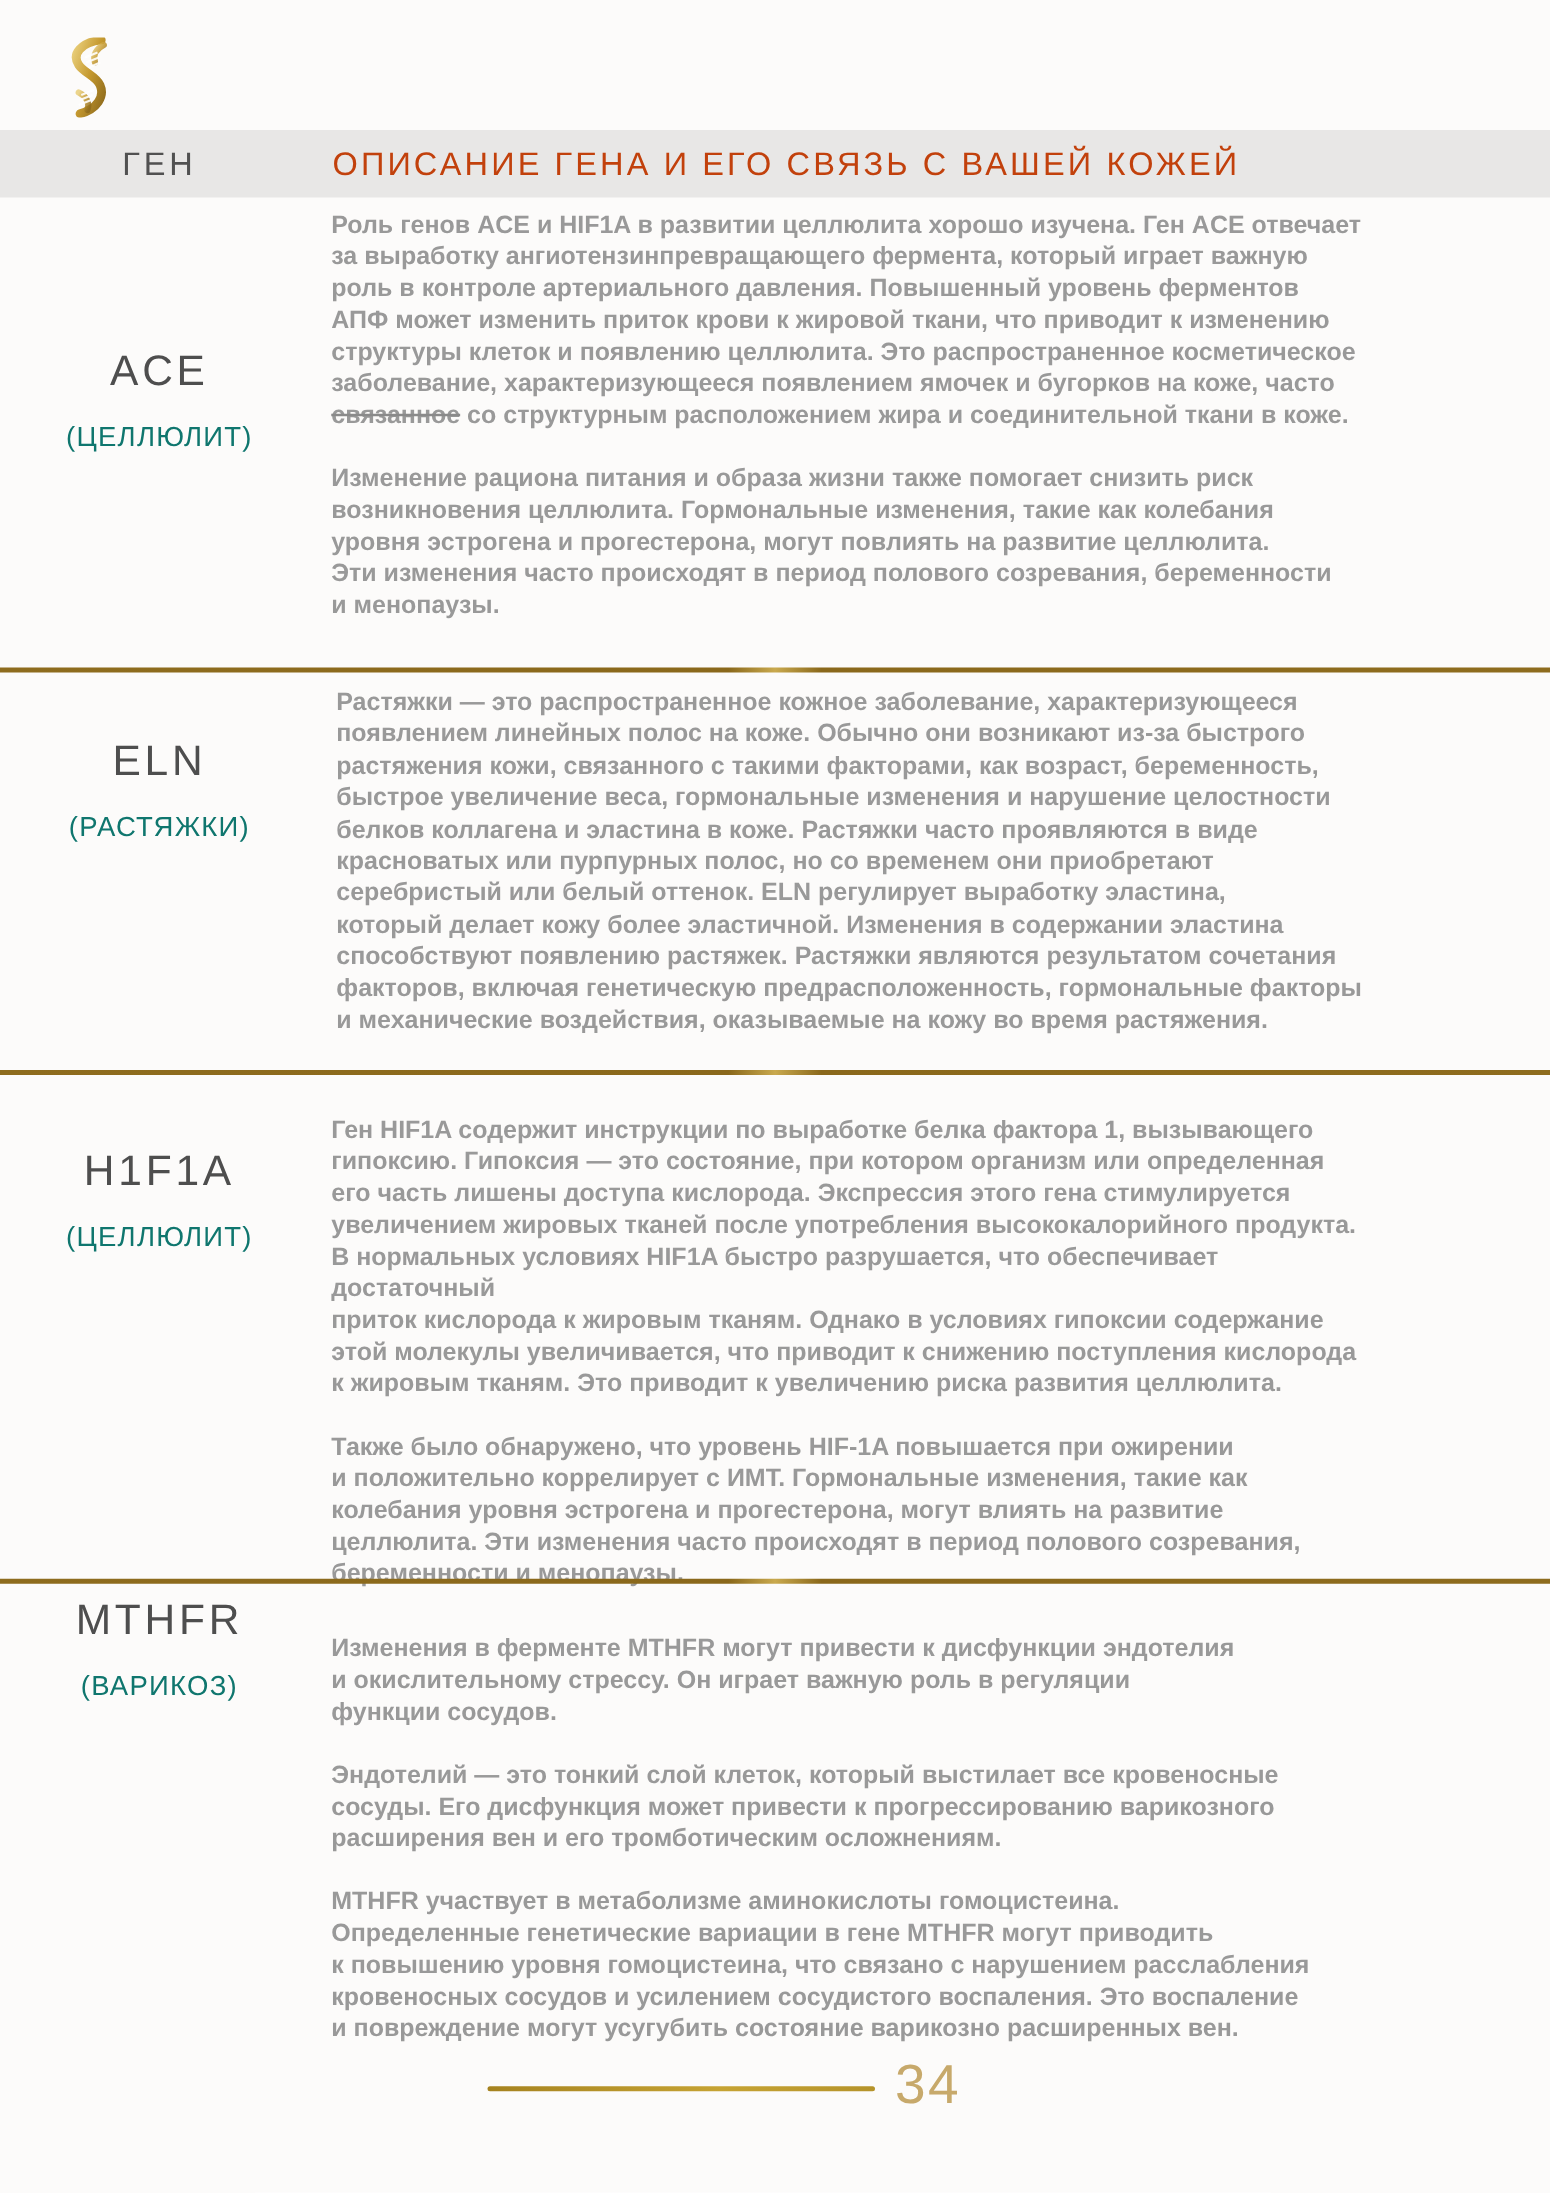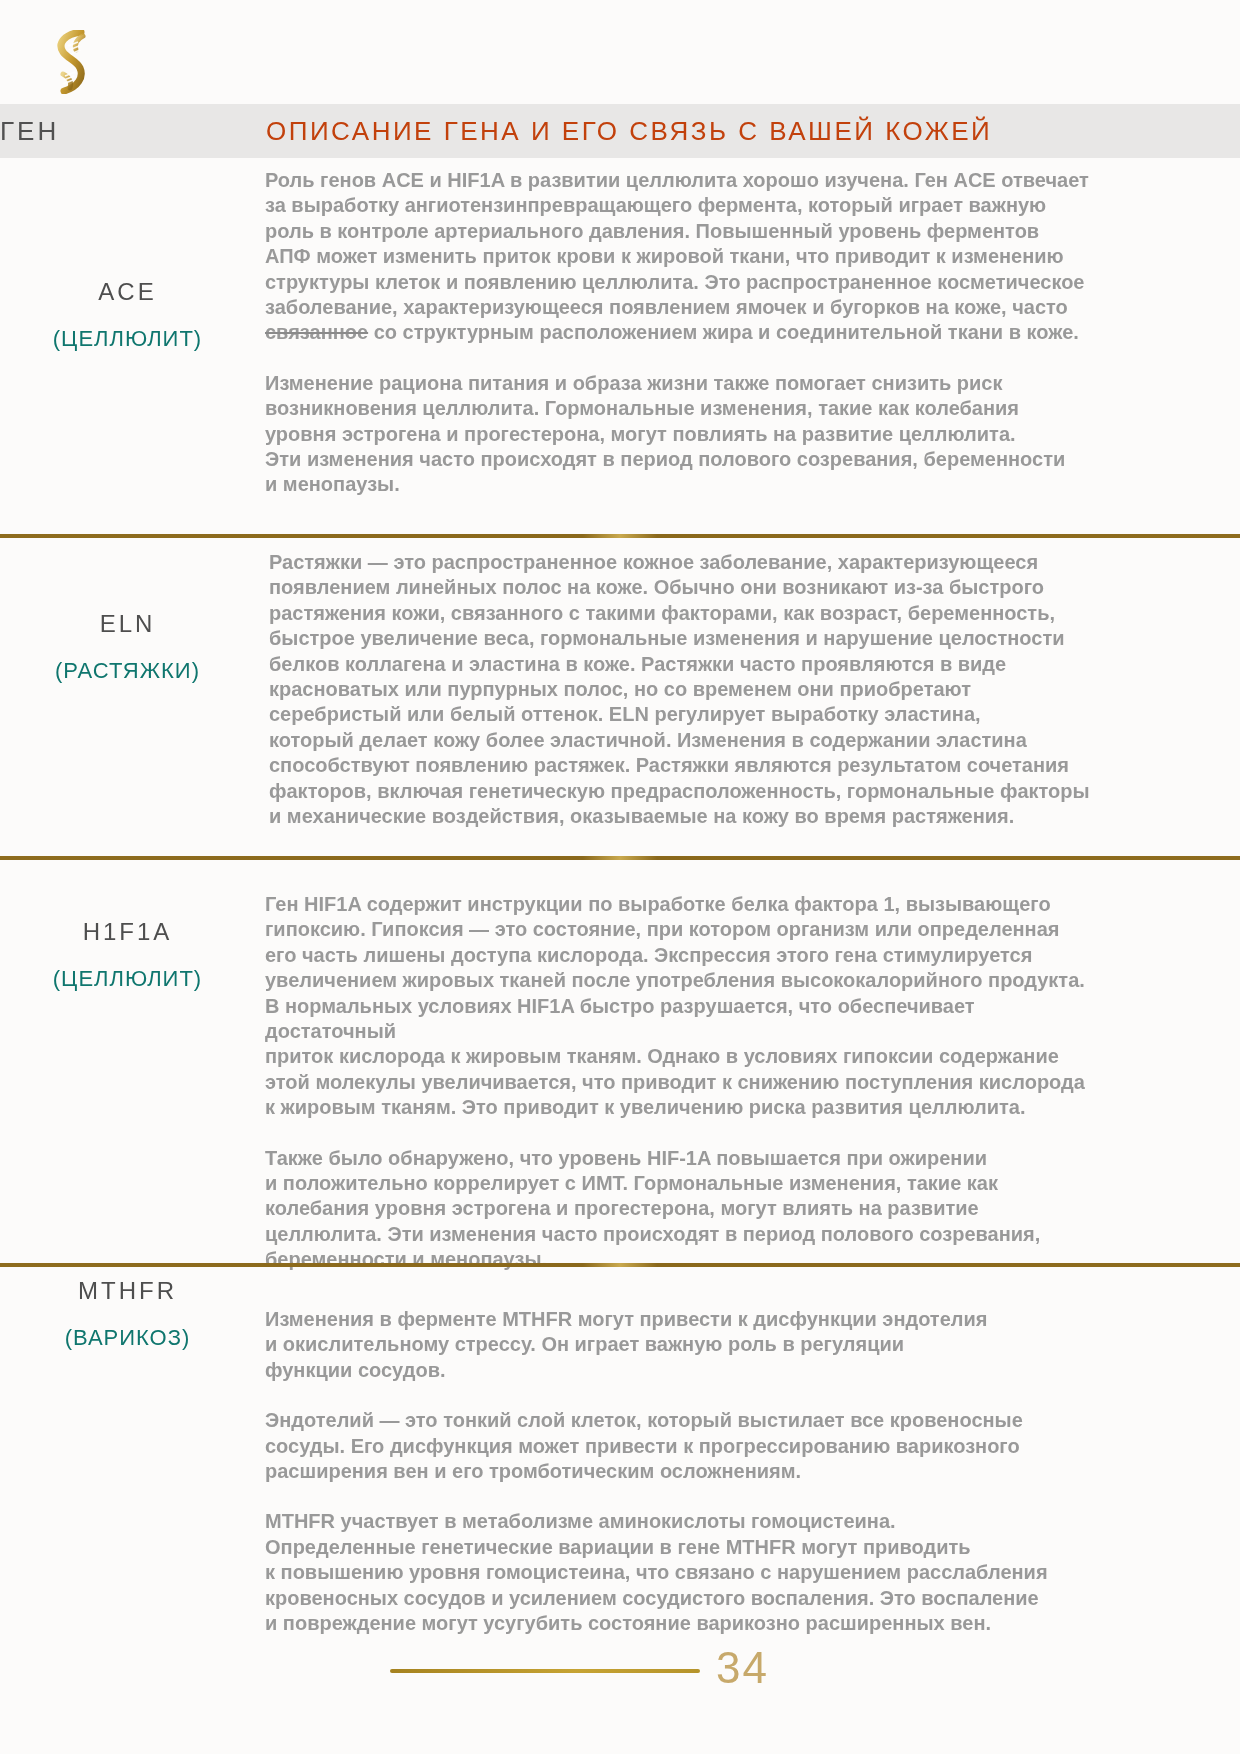--- a/index.html
+++ b/index.html
@@ -19,20 +19,21 @@
   .table-header{
     position:absolute;
     top:104px; left:0;
     width:1240px; height:54px;
     background:#E8E7E6;
     display:flex;
     align-items:center;
   }
   .th-gene{
     width:255px;
+    text-align:center;
     font-size:26px;
     letter-spacing:3px;
     color:#515151;
     font-weight:400;
   }
   .th-desc{
     margin-left:11px;
     font-size:26px;
     letter-spacing:2.5px;
     color:#c2410c;
@@ -44,21 +45,21 @@
     width:1240px;
     display:flex;
     align-items:flex-start;
   }
   .cell-gene{
     width:255px;
     flex-shrink:0;
     text-align:center;
   }
   .gene-name{
-    font-size:24px;
+    font-size:34px;
     letter-spacing:3px;
     color:#4E4E4E;
     font-weight:300;
   }
   .gene-sub{
     margin-top:20px;
     font-size:22px;
     letter-spacing:1px;
     color:#0f766e;
     font-weight:300;
@@ -76,21 +77,21 @@
     white-space:pre-line;
   }
   .strike{
     text-decoration:line-through;
     text-decoration-color:#8a8a8a;
   }
   .row-ace   {top:158px;  height:376px;}
   .row-ace .cell-gene{padding-top:120px;}
   .row-ace .cell-desc{padding-top:10px;}
   .row-eln   {top:538px;  height:318px;}
-  .row-eln .cell-gene{padding-top:72px;}
+  .row-eln .cell-gene{padding-top:52px;}
   .row-eln .cell-desc{padding-top:12px;margin-left:14px;}
   .row-h1f1a {top:860px;  height:403px;}
   .row-h1f1a .cell-gene{padding-top:58px;}
   .row-h1f1a .cell-desc{padding-top:32px;}
   .row-mthfr {top:1267px; height:370px;}
   .row-mthfr .cell-gene{padding-top:10px;}
   .row-mthfr .cell-desc{padding-top:40px;}
   .divider{
     position:absolute;
     left:0;

